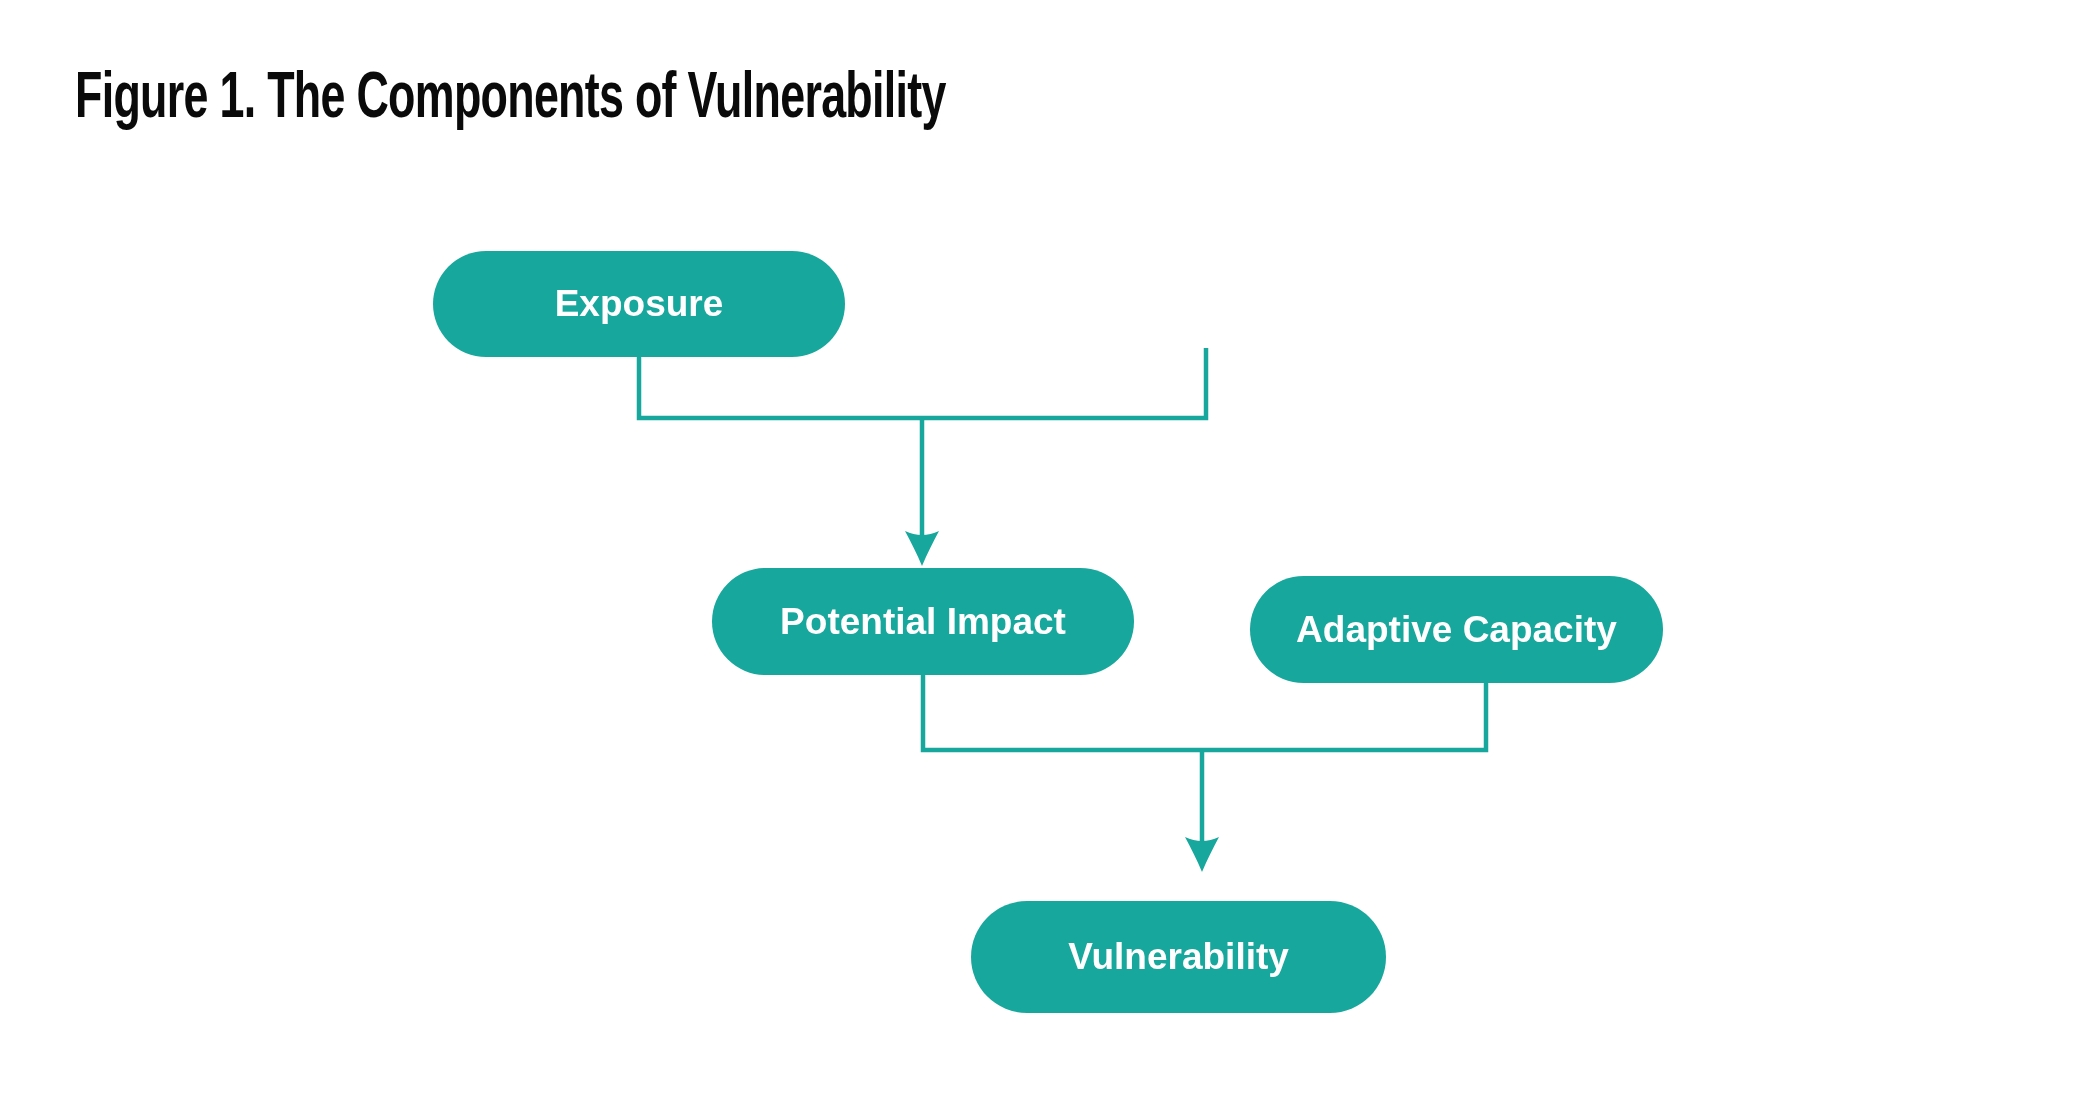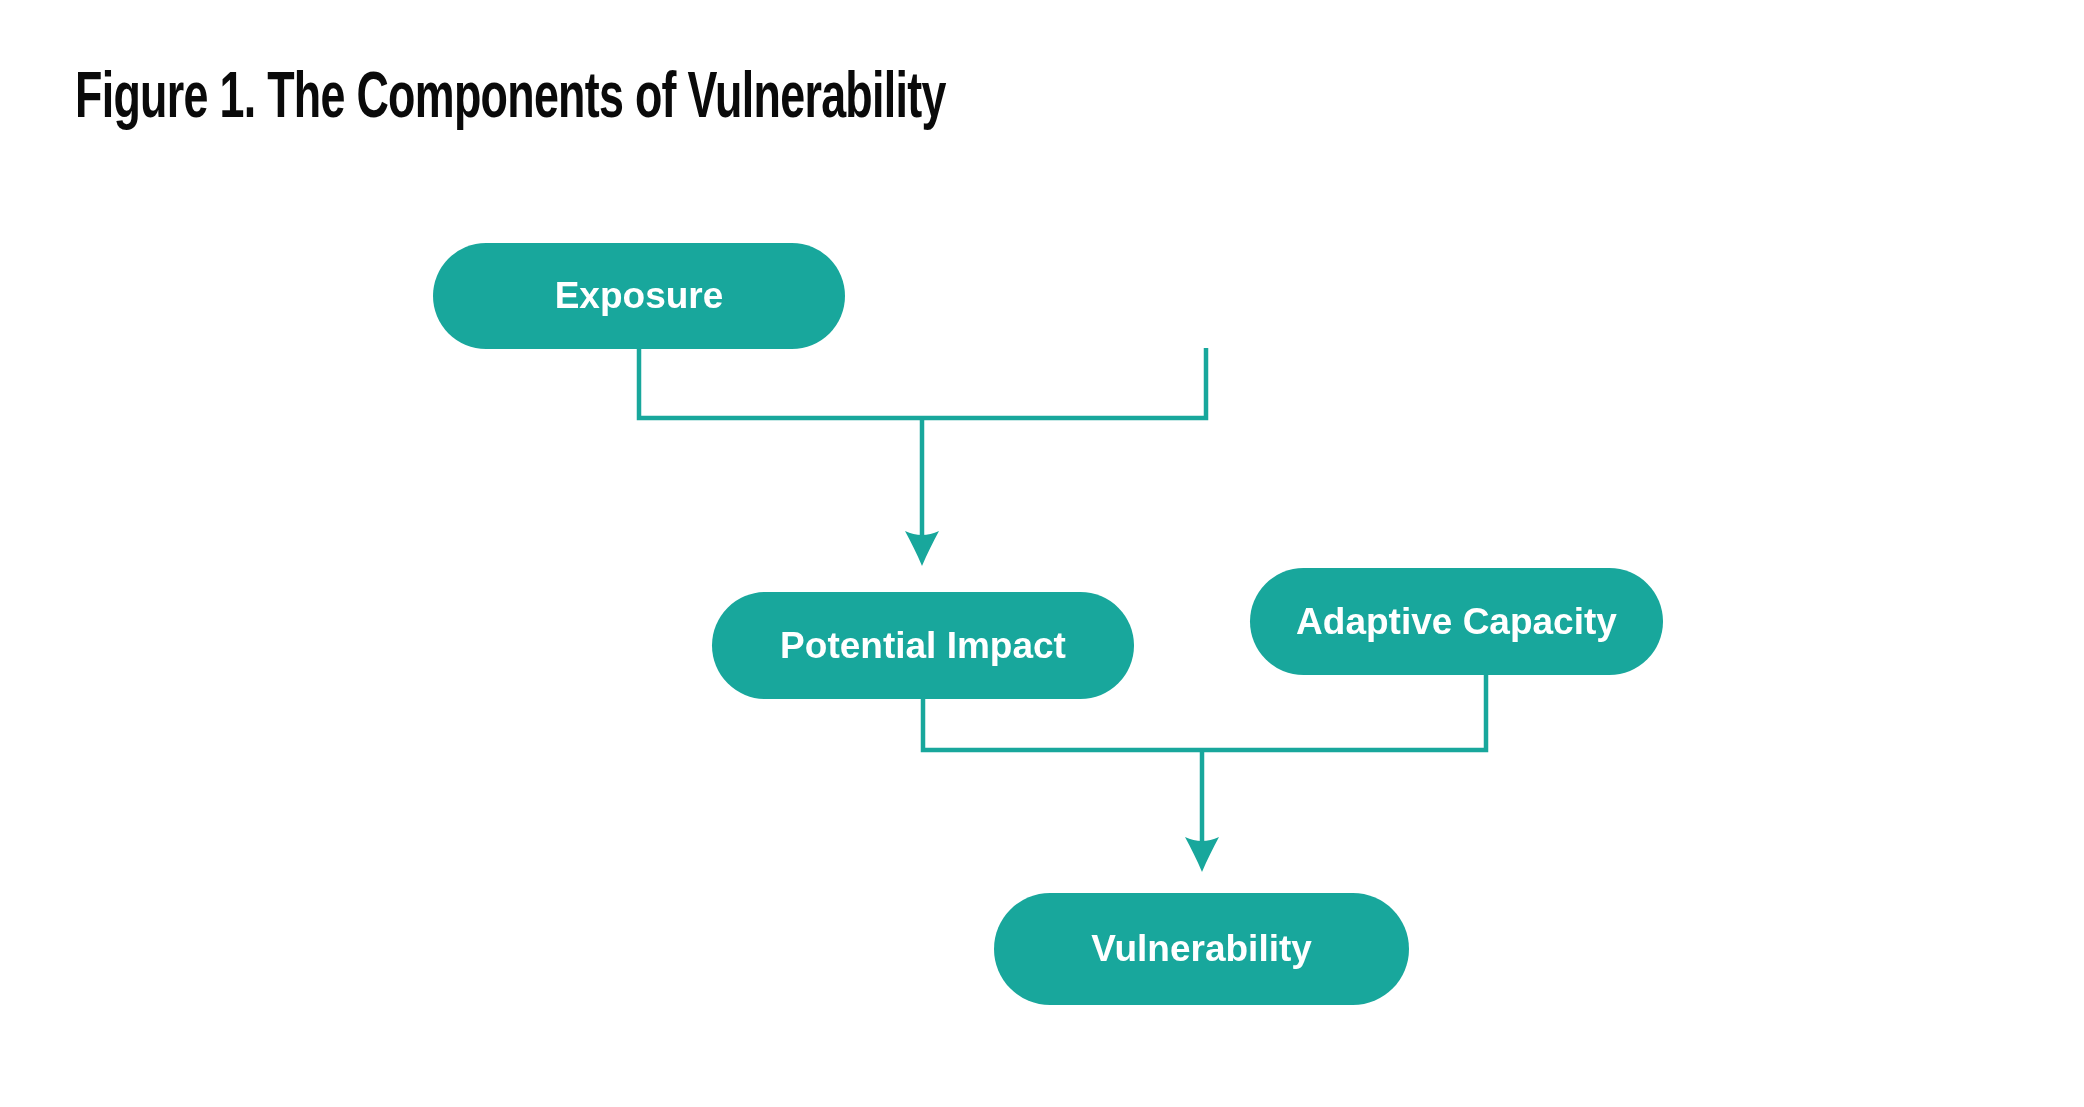--- a/index.html
+++ b/index.html
@@ -34,26 +34,27 @@
     position: absolute;
     display: flex;
     align-items: center;
     justify-content: center;
     background: var(--accent);
     border-radius: 60px;
     color: var(--node-text);
     font-size: 37px;
     font-weight: 700;
     white-space: nowrap;
+    margin-top: 8px;
   }
   .node-exposure          { left: 433px;  top: 243px; width: 412px; height: 106px; }
   .node-sensitivity       { left: 1000px; top: 243px; width: 412px; height: 106px; }
-  .node-potential-impact  { left: 712px;  top: 592px; width: 422px; height: 107px; }
+  .node-potential-impact  { left: 712px;  top: 560px; width: 422px; height: 107px; }
   .node-adaptive-capacity { left: 1250px; top: 568px; width: 413px; height: 107px; }
-  .node-vulnerability     { left: 994px;  top: 893px; width: 415px; height: 112px; }
+  .node-vulnerability     { left: 971px;  top: 893px; width: 415px; height: 112px; }
   .connector-layer {
     position: absolute;
     left: 0; top: 0;
     width: 2084px;
     height: 1107px;
     pointer-events: none;
   }
   .connector-line {
     fill: none;
     stroke: var(--accent);

